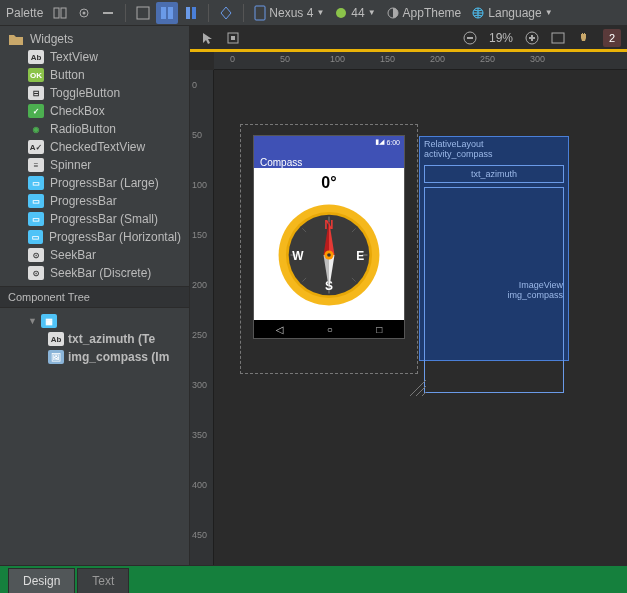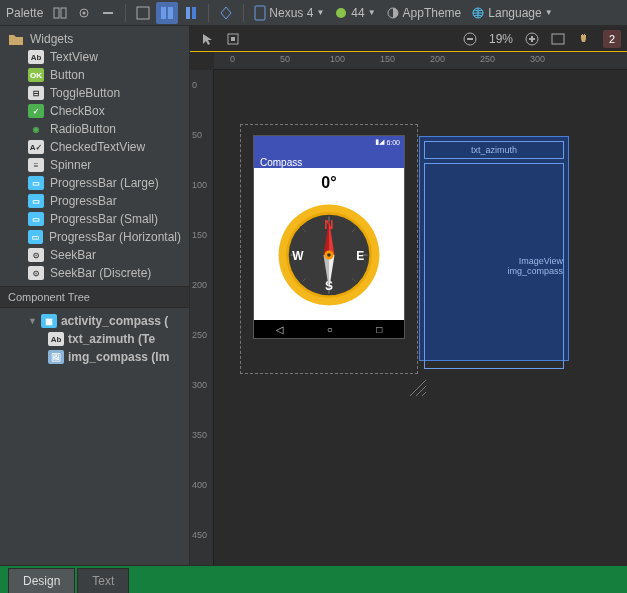--- a/index.html
+++ b/index.html
@@ -20,21 +20,21 @@
 .widget-row { display: flex; align-items: center; gap: 6px; padding: 2px 8px 2px 28px; cursor: pointer; white-space: nowrap; }
 .wicon { width: 16px; height: 14px; display: inline-flex; align-items: center; justify-content: center; font-size: 8px; font-weight: bold; border-radius: 2px; }
 
 .section-header { background: #313335; border-top: 1px solid #2b2b2b; border-bottom: 1px solid #2b2b2b; padding: 4px 8px; font-size: 11px; }
 
 .tree { padding: 4px 0; }
 .tree-row { display: flex; align-items: center; gap: 4px; padding: 2px 8px; cursor: pointer; white-space: nowrap; }
 .tree-indent-1 { padding-left: 28px; }
 .tree-indent-2 { padding-left: 48px; }
 
-.design-toolbar { height: 26px; border-bottom: 1px solid #eab308; display: flex; align-items: center; padding: 0 6px; gap: 4px; }
+.design-toolbar { height: 26px; border-bottom: 3px solid #eab308; display: flex; align-items: center; padding: 0 6px; gap: 4px; }
 .design-toolbar .spacer { flex: 1; }
 .zoom-badge { background: #5a3a3a; color: #fff; width: 18px; height: 18px; display: flex; align-items: center; justify-content: center; font-size: 11px; border-radius: 2px; }
 
 .ruler-h { position: absolute; top: 26px; left: 24px; right: 0; height: 18px; background: #313335; border-bottom: 1px solid #1e1e1e; }
 .ruler-v { position: absolute; top: 44px; left: 0; bottom: 0; width: 24px; background: #313335; border-right: 1px solid #1e1e1e; }
 .ruler-h .tick, .ruler-v .tick { position: absolute; font-size: 9px; color: #888; }
 .ruler-h .tick { top: 2px; }
 .ruler-v .tick { left: 2px; writing-mode: horizontal-tb; }
 
 .canvas { position: absolute; top: 44px; left: 24px; right: 0; bottom: 0; background: #2b2b2b; }
@@ -210,21 +210,20 @@
             <span>SeekBar (Discrete)</span>
           </div>
         </div>
     </div>
 
     <div class="section-header">Component Tree</div>
     <div class="tree">
       <div class="tree-row tree-indent-1">
         <span style="font-size:9px;color:#888">▼</span>
         <span class="wicon" style="background:#4fc3f7;color:#fff">▦</span>
-        <b>activity_compass (</b>
       </div>
       <div class="tree-row tree-indent-2">
         <span class="wicon" style="background:#ddd;color:#333">Ab</span>
         <b>txt_azimuth (Te</b>
       </div>
       <div class="tree-row tree-indent-2">
         <span class="wicon" style="background:#8ab4d8;color:#fff">🖼</span>
         <b>img_compass (Im</b>
       </div>
     </div>
@@ -337,20 +336,24 @@
           </svg>
         </div>
         <div class="navbar">
           <span>◁</span>
           <span>○</span>
           <span>□</span>
         </div>
       </div>
 
       <div class="blueprint">
+        <div class="bp-label">
+          <span>RelativeLayout</span><br>
+          <span>activity_compass</span>
+        </div>
         <div class="bp-txt">
           <span>txt_azimuth</span>
         </div>
         <div class="bp-img">
           <span>ImageView</span>
           <span>img_compass</span>
         </div>
       </div>
 
       <svg class="resize-handle" width="20" height="20">

